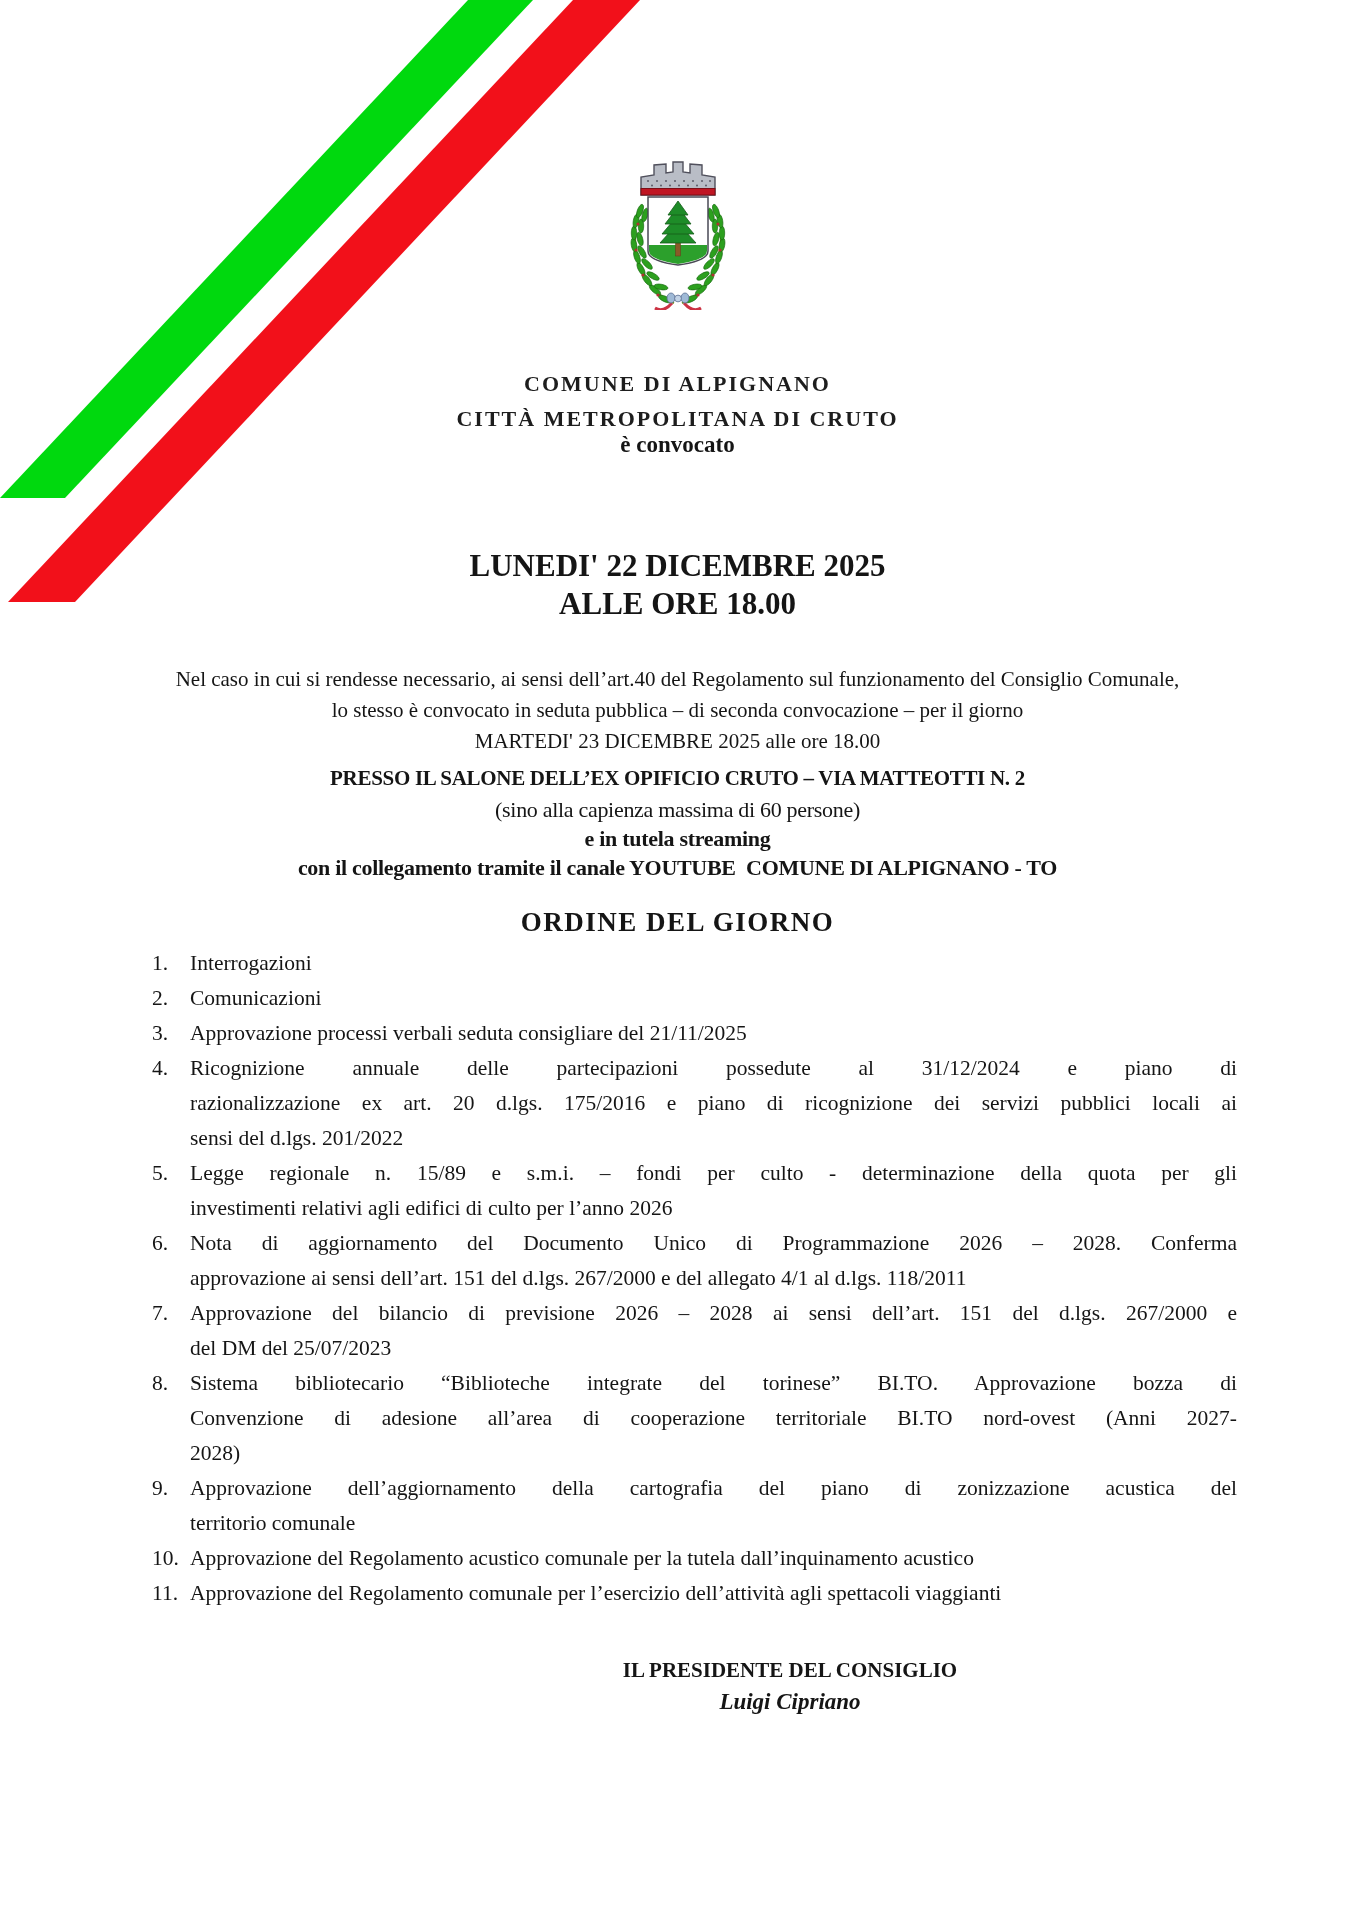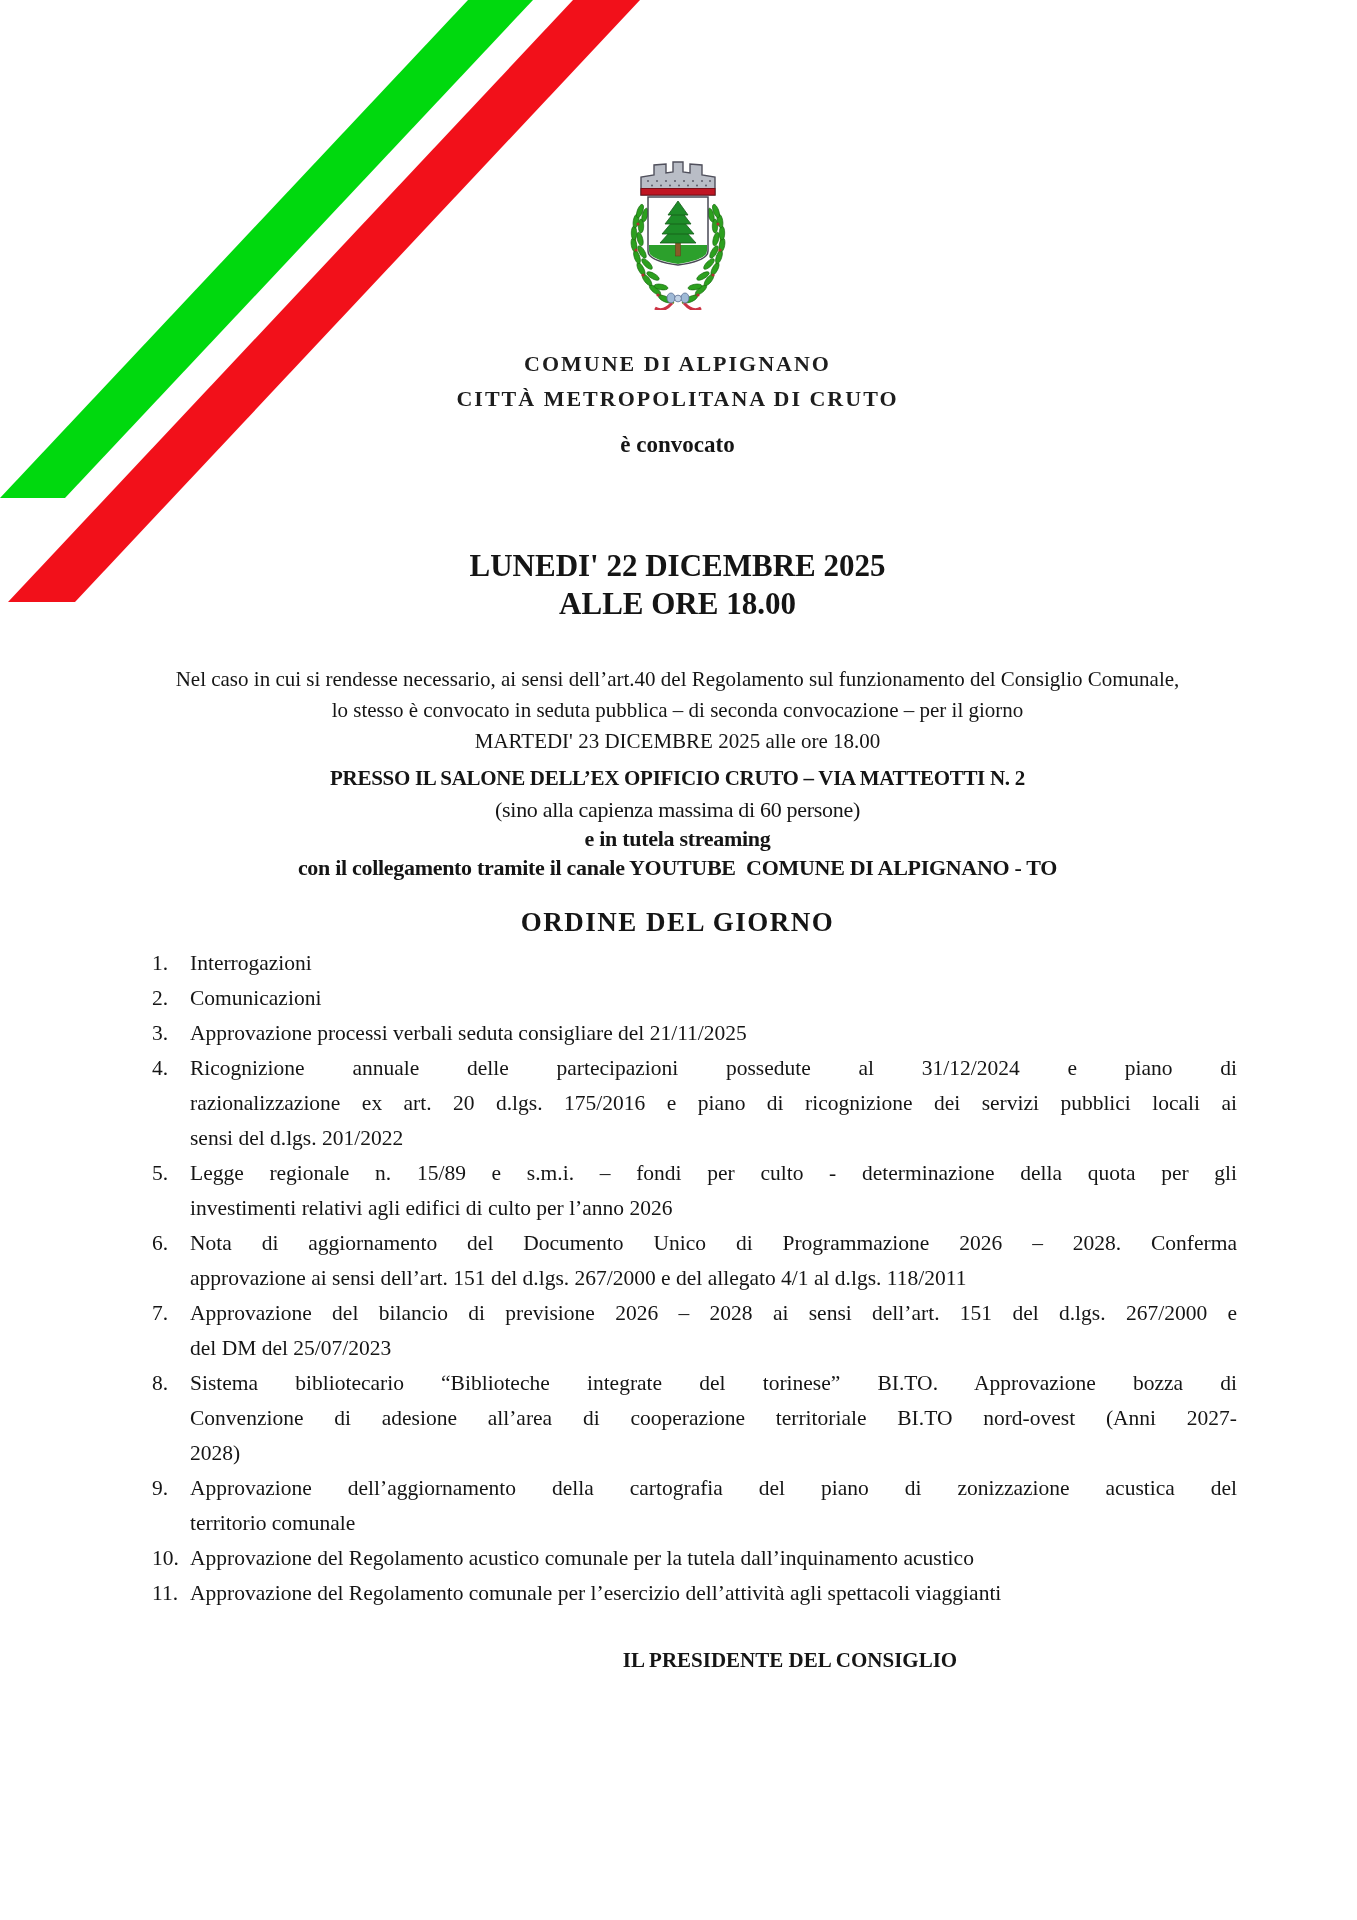--- a/index.html
+++ b/index.html
@@ -1,38 +1,38 @@
 <!DOCTYPE html>
 <html><head>
 <meta charset="utf-8">
 <style>
   html,body{margin:0;padding:0;background:#e8e8e8;}
   .page{position:relative;width:1357px;height:1920px;background:#ffffff;overflow:hidden;
         font-family:"Liberation Serif","DejaVu Serif",serif;color:#151515;margin:0 auto;}
   .flag{position:absolute;left:0;top:0;}
   .emblem{position:absolute;left:610px;top:156px;}
   .cblock{position:absolute;left:121px;width:1113px;text-align:center;}
-  .muni{top:346px;line-height:35px;font-size:22px;font-weight:bold;letter-spacing:2px;color:#1d1d1d;}
+  .muni{top:366px;line-height:35px;font-size:22px;font-weight:bold;letter-spacing:2px;color:#1d1d1d;}
   .consiglio{top:430px;line-height:30px;font-size:23px;font-weight:bold;}
   .dateblock{top:547px;line-height:38px;font-size:31px;font-weight:bold;}
   .secondcall{top:664px;line-height:31px;font-size:21px;}
   .venue{top:762px;}
   .venue-title{font-size:21px;font-weight:bold;line-height:33px;letter-spacing:-0.3px;}
   .venue-cap{font-size:22px;line-height:29px;letter-spacing:-0.3px;}
   .venue-stream{font-size:22px;font-weight:bold;line-height:29px;letter-spacing:-0.3px;white-space:pre-wrap;}
   .ordine{top:906px;font-size:27px;font-weight:bold;line-height:33px;letter-spacing:1.5px;}
   .agenda{position:absolute;left:152px;top:946px;width:1085px;font-size:21.5px;}
   .ag-item{display:flex;align-items:flex-start;}
   .ag-num{flex:0 0 38px;line-height:35px;}
   .ag-txt{flex:1;}
   .agx{display:block;height:35px;overflow:hidden;line-height:35px;text-align:justify;}
   .agx::after{content:"";display:inline-block;width:100%;}
   .agl{display:block;height:35px;line-height:35px;}
   .signature{position:absolute;left:500px;top:1645px;width:580px;text-align:center;}
-  .sig-role{font-size:21px;font-weight:bold;line-height:30px;}
+  .sig-role{font-size:21px;font-weight:bold;line-height:30px;margin-top:10px;}
   .sig-name{font-size:23px;font-weight:bold;font-style:italic;line-height:34px;}
 </style>
 </head>
 <body>
 
 <div class="page">
 
   <svg class="flag" width="650" height="610" viewBox="0 0 650 610">
     <polygon points="468,0 533,0 65,498 0,498" fill="#00d90e"></polygon>
     <polygon points="573,0 640,0 75,602 8,602" fill="#f2101a"></polygon>
@@ -218,15 +218,16 @@
       <div class="ag-item">
         <div class="ag-num">11.</div>
         <div class="ag-txt">
           <div class="agl">Approvazione del Regolamento comunale per l’esercizio dell’attività agli spettacoli viaggianti</div>
         </div>
       </div>
     </div>
 
   <div class="signature">
     <div class="sig-role">IL PRESIDENTE DEL CONSIGLIO</div>
+    <div class="sig-name">Luigi Cipriano</div>
   </div>
 
 </div>
 
 </body></html>

